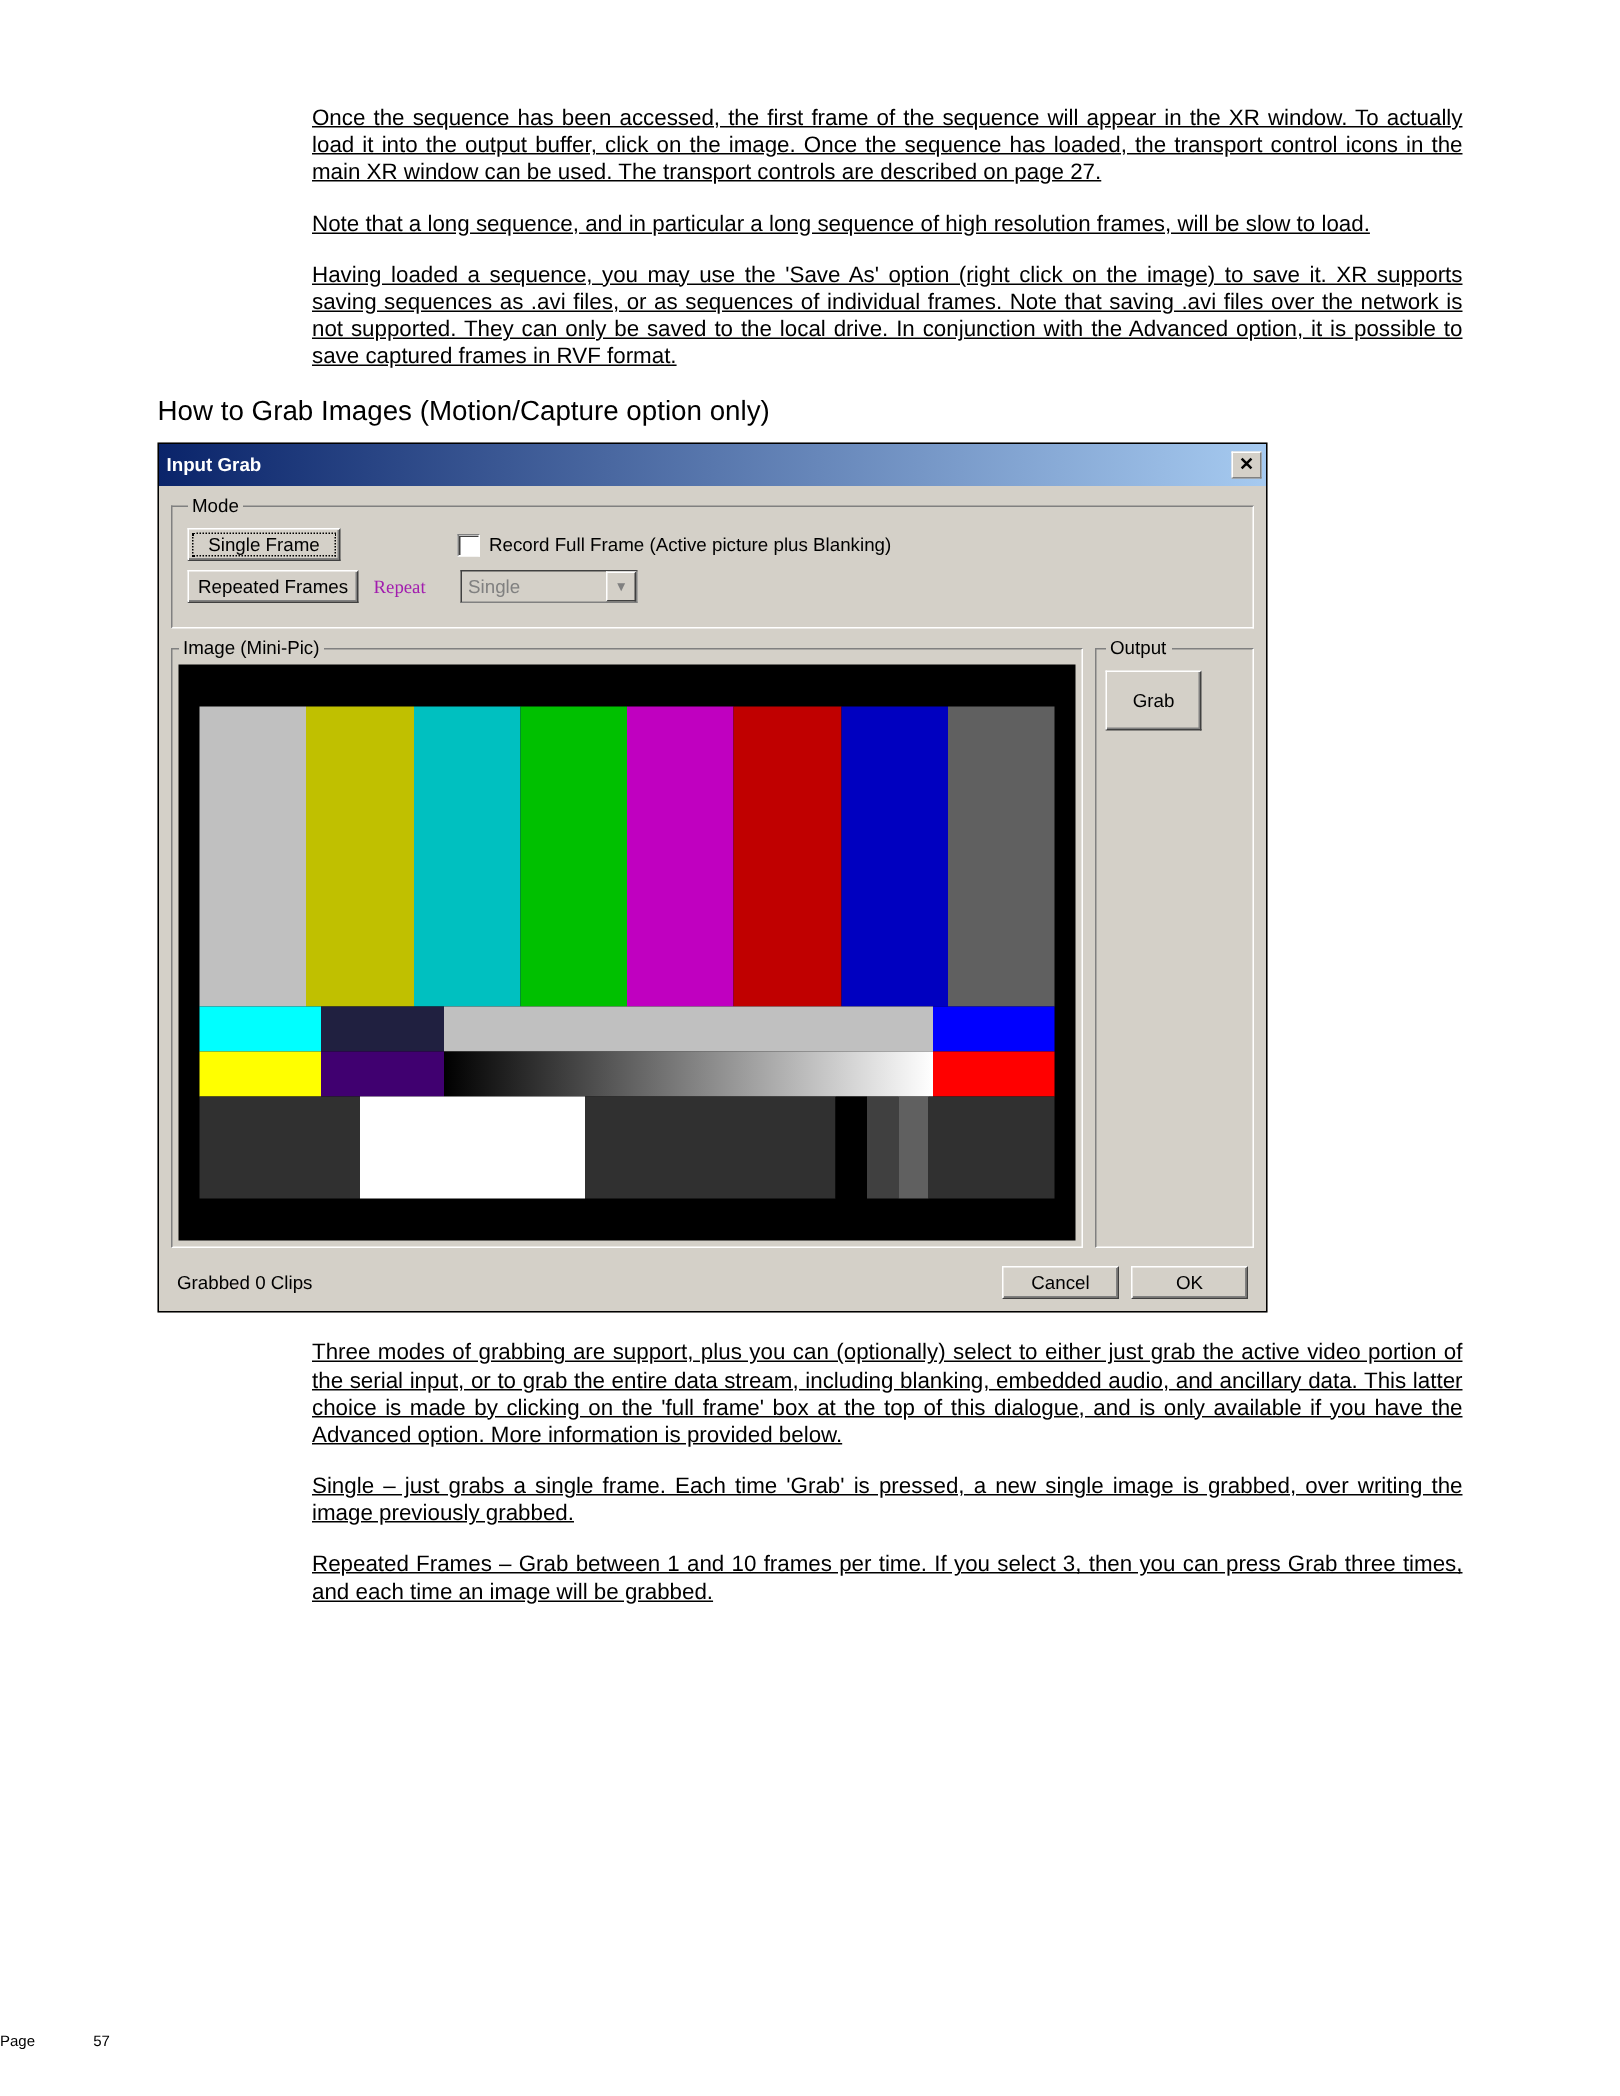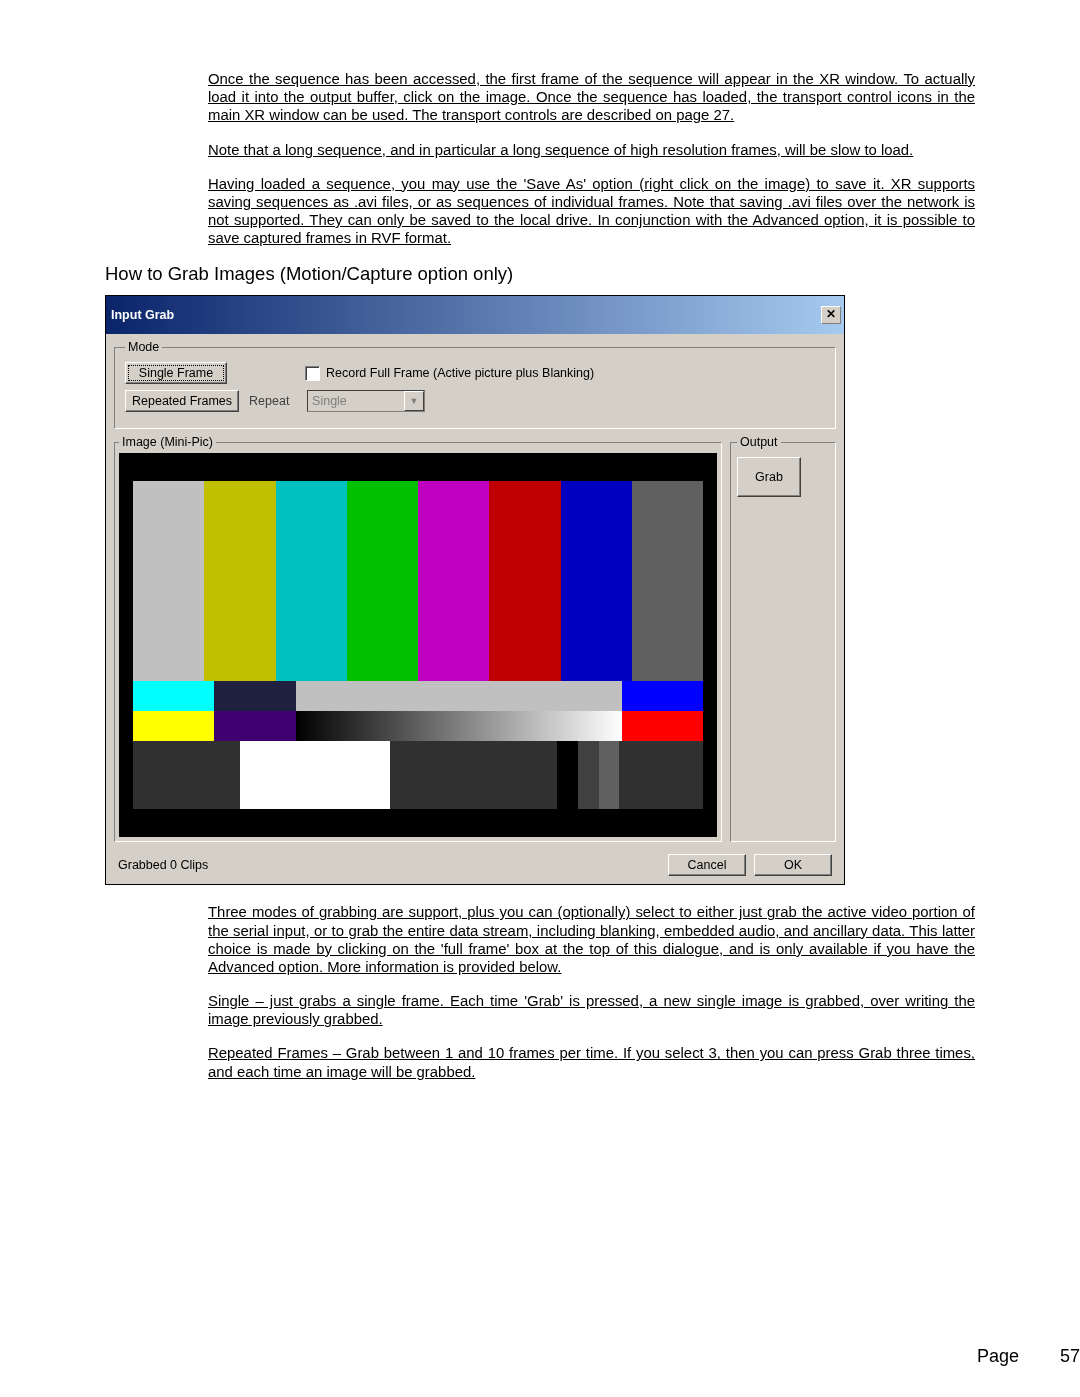--- a/index.html
+++ b/index.html
@@ -36,21 +36,21 @@
   }
   .dialog {
     width: 738px;
     background: #d4d0c8;
     border: 1px solid #000;
     font-family: Tahoma, Arial, sans-serif;
     font-size: 12.5px;
     color: #000;
   }
   .titlebar {
-    height: 38px;
+    height: 28px;
     background: linear-gradient(to right, #0a246a 0%, #a6caf0 100%);
     color: #fff;
     display: flex;
     align-items: center;
     justify-content: space-between;
     padding: 0 3px 0 5px;
     font-weight: bold;
     font-size: 12.5px;
   }
   .titlebar .close {
@@ -102,21 +102,22 @@
     text-align: center;
     display: inline-flex;
     align-items: center;
     justify-content: center;
   }
   .win-btn.focused {
     outline: 1px dotted #000;
     outline-offset: -4px;
   }
   .lbl-disabled {
-    color: #404040;
+    color: #a21caf;
+    font-family: Liberation Serif, serif;
   }
   .checkbox-block {
     display: flex;
     align-items: center;
     gap: 6px;
     margin-left: 68px;
   }
   .checkbox-square {
     width: 13px;
     height: 13px;
@@ -277,22 +278,22 @@
   }
   .bottom-btns .win-btn {
     min-width: 78px;
     text-align: center;
   }
   .grab-btn {
     min-width: 64px;
     height: 40px;
   }
   .footer {
-    text-align: right;
-    font-size: 18px;
+    text-align: left;
+    font-size: 10px;
     position: absolute;
     bottom: 30px;
     left: 0;
     right: 0;
   }
   .footer .pnum { display: inline-block; margin-left: 36px; }
 </style>
 </head>
 <body>
 

